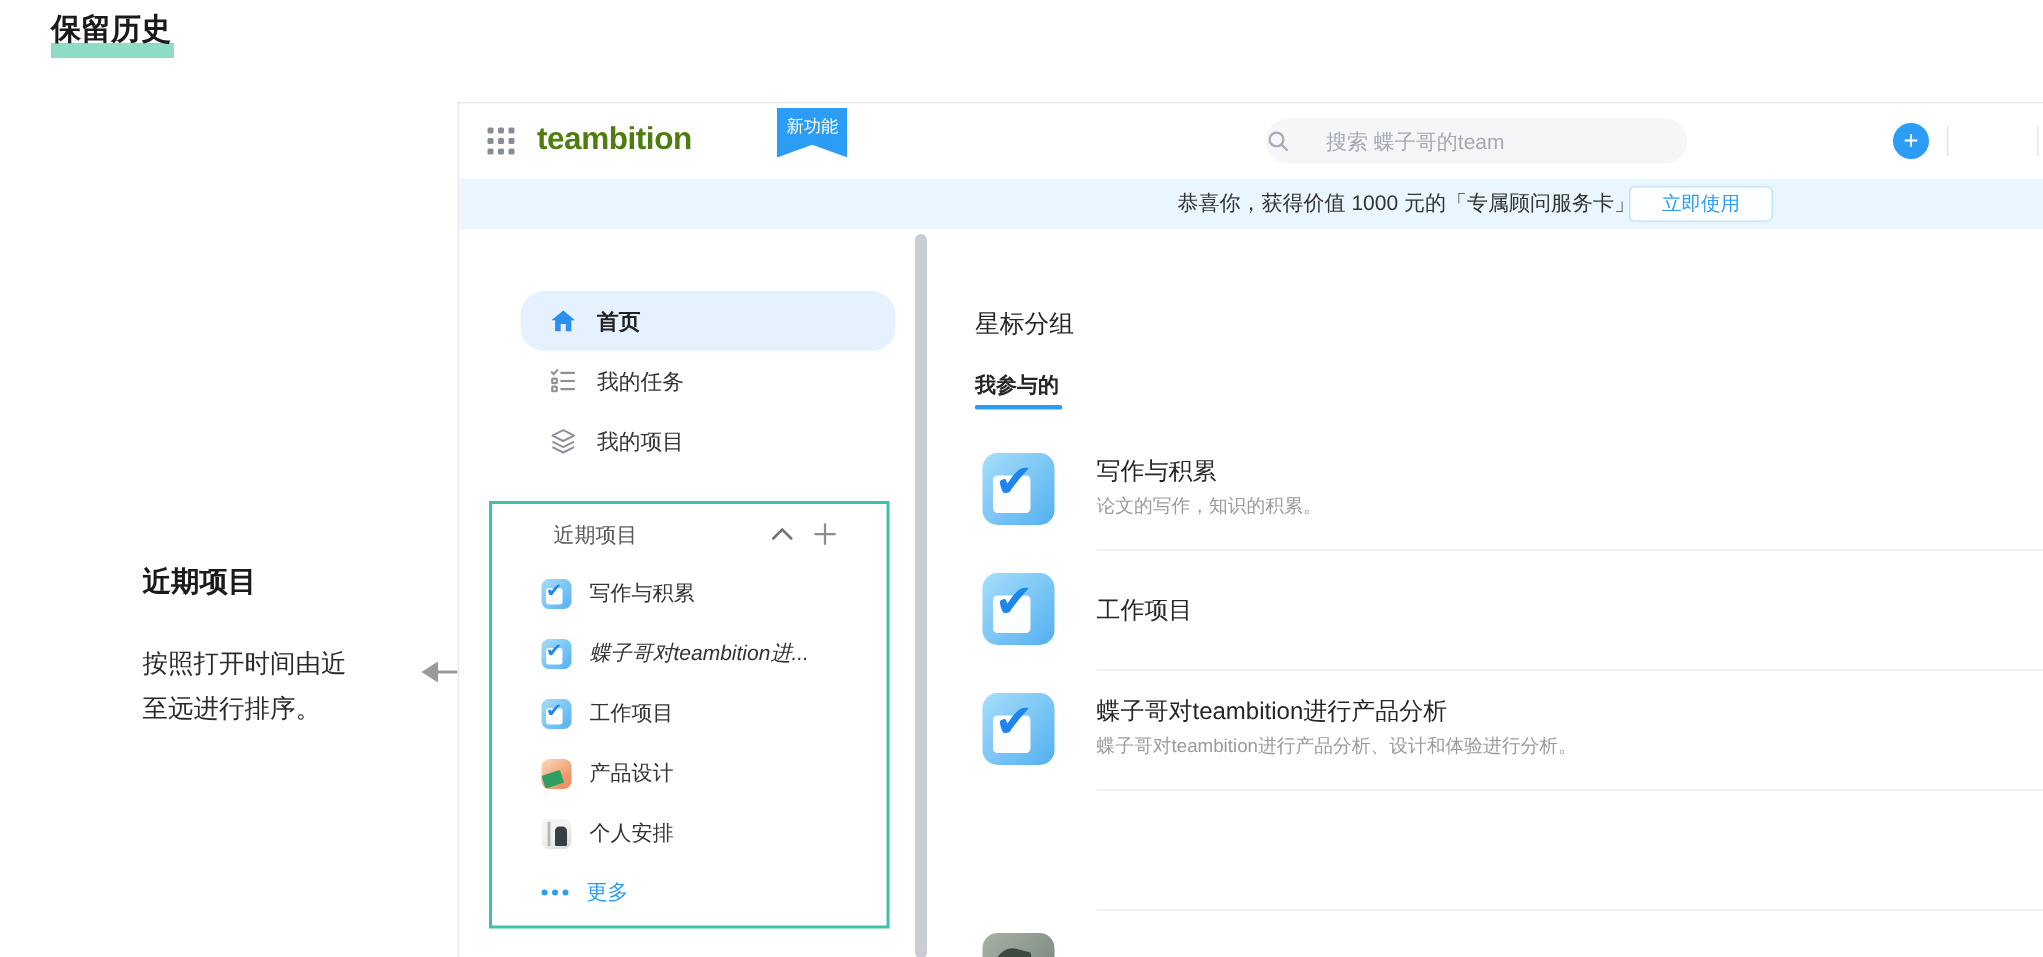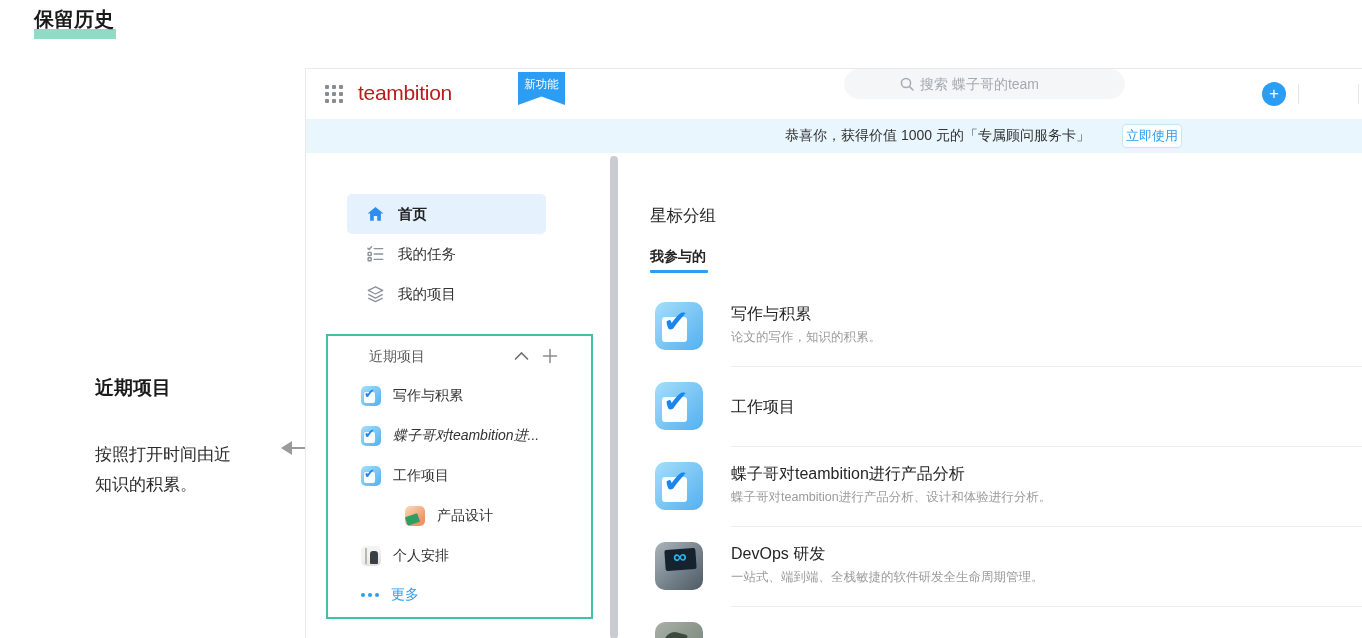--- a/index.html
+++ b/index.html
@@ -8,58 +8,58 @@
     position:relative; overflow:hidden; background:#ffffff;
     font-family:"Liberation Sans","DejaVu Sans",sans-serif; color:#262626;
   }
   
   .page-title {
     position:absolute; left:34px; top:6px; font-size:20px; font-weight:700; color:#1a1a1a;
     background:linear-gradient(transparent calc(100% - 11px), #8fdcc6 calc(100% - 11px), #8fdcc6 calc(100% - 1px), transparent calc(100% - 1px));
     padding:0 2px 7px 0;
   }
   .callout-heading { position:absolute; left:95px; top:375px; font-size:19px; font-weight:700; color:#1a1a1a; }
-  .callout-body { position:absolute; left:95px; top:440px; font-size:17px; line-height:30px; color:#2b2b2b; }
+  .callout-body { position:absolute; left:95px; top:428px; font-size:17px; line-height:30px; color:#2b2b2b; }
   .arrow-line { position:absolute; left:291px; top:447px; width:42px; height:2px; background:#9a9a9a; }
   .arrow-head { position:absolute; left:281px; top:441px; width:0; height:0;
     border-top:7px solid transparent; border-bottom:7px solid transparent; border-right:11px solid #9a9a9a; }
 
   
   .app { position:absolute; left:305px; top:68px; width:1057px; height:570px; background:#fff;
     border-left:1px solid #e9e9e9; border-top:1px solid #e9e9e9; overflow:hidden; }
 
   
   .topbar { position:absolute; left:0; top:0; width:100%; height:50px; background:#fff; }
   .grid-icon { position:absolute; left:19px; top:16px; width:18px; height:18px;
     display:grid; grid-template-columns:repeat(3,1fr); grid-template-rows:repeat(3,1fr); gap:3.5px; }
   .grid-icon i { background:#878d95; border-radius:1px; }
-  .logo { position:absolute; left:52px; top:12px; font-size:21px; font-weight:400; letter-spacing:-0.3px; color:#b91c1c; }
+  .logo { position:absolute; left:52px; top:12px; font-size:21px; font-weight:700; letter-spacing:-0.3px; color:#4d7c0f; }
   .new-badge { position:absolute; left:212px; top:3px; width:47px; height:33px; background:#2b9df4;
     clip-path:polygon(0 0,100% 0,100% 100%,50% 74%,0 100%); color:#fff; font-size:11.5px; text-align:center; padding-top:5px; }
-  .search { position:absolute; left:538px; top:0; width:281px; height:30px; border-radius:15px; background:#f5f6f7;
-    display:flex; align-items:center; justify-content:center; gap:5px; }
+  .search { position:absolute; left:538px; top:10px; width:281px; height:30px; border-radius:15px; background:#f5f6f7;
+    display:flex; align-items:center; justify-content:flex-start; gap:24px; }
   .search input { border:none; outline:none; background:transparent; width:150px; font-size:14px; color:#666;
     font-family:"Liberation Sans","DejaVu Sans",sans-serif; }
   .search input::placeholder { color:#a4aab3; }
   .plus-btn { position:absolute; left:956px; top:13px; width:24px; height:24px; border-radius:50%; background:#2b9df4;
     color:#fff; font-size:17px; line-height:22px; text-align:center; border:none; cursor:pointer; }
   .tb-sep { position:absolute; top:15px; width:1px; height:20px; background:#e4e7ea; }
   .profile { position:absolute; left:1068px; top:16px; font-size:15px; color:#000000; }
 
   
   .banner { position:absolute; left:0; top:50px; width:100%; height:34px; background:#e9f6fe; }
   .banner-msg { position:absolute; right:272px; top:8px; font-size:14px; color:#333; white-space:nowrap; }
-  .banner-btn { position:absolute; right:180px; top:5px; height:24px; padding:0 3px; font-size:13px; color:#2b9df4;
+  .banner-btn { position:absolute; right:180px; top:5px; height:24px; padding:0 21px; font-size:13px; color:#2b9df4;
     background:rgba(255,255,255,.95); border:1px solid #c3e6fa; border-radius:4px; cursor:pointer;
     font-family:"Liberation Sans","DejaVu Sans",sans-serif; }
 
   
   .scrollbar-track { position:absolute; left:303px; top:87px; width:10px; height:483px; }
   .scrollbar-thumb { position:absolute; left:1px; top:0; width:8px; height:100%; border-radius:4px; background:#c9cdd1; }
-  .nav-item { position:absolute; left:41px; width:199px; height:40px; border-radius:5px;
+  .nav-item { position:absolute; left:41px; width:250px; height:40px; border-radius:16px;
     display:flex; align-items:center; padding-left:19px; gap:13px; font-size:14.5px; color:#333; cursor:pointer; }
   .nav-item.active { background:#e5f1fc; color:#222; font-weight:600; }
   .nav-item svg { flex:0 0 auto; }
 
   
   .recent-box { position:absolute; left:20px; top:265px; width:267px; height:285px; border:2px solid #3fc2a5; }
   .recent-header { position:absolute; left:41px; top:12px; font-size:14px; color:#595959; }
   .collapse-icon { position:absolute; left:186px; top:15px; cursor:pointer; }
   .add-icon { position:absolute; left:214px; top:12px; cursor:pointer; }
   .r-item { position:absolute; left:0; width:100%; height:40px; display:flex; align-items:center; padding-left:33px; gap:12px;
@@ -102,21 +102,21 @@
   .pi-plant { background:linear-gradient(135deg,#a9b1a7 0%,#6f7d72 100%); overflow:hidden; }
   .pi-plant::after { content:""; position:absolute; left:8px; top:10px; width:22px; height:26px; background:#3c4a3e; border-radius:50% 10% 50% 10%; transform:rotate(15deg); }
 </style>
 </head>
 <body>
 
 <div class="page-title">保留历史</div>
 <div class="callout-heading">近期项目</div>
 <div class="callout-body">
   <div>按照打开时间由近</div>
-  <div>知识的积累。</div>
+  <div>至远进行排序。</div>
 </div>
 <div class="arrow-line"></div>
 <div class="arrow-head"></div>
 
 <div class="app">
 
   <div class="topbar">
     <div class="grid-icon">
       <i></i>
         <i></i>
@@ -193,21 +193,21 @@
       <span class="r-label">写作与积累</span>
     </div>
     <div class="r-item" style="top:80px;font-style:italic;">
       <span class="si si-check"></span>
       <span class="r-label">蝶子哥对teambition进...</span>
     </div>
     <div class="r-item" style="top:120px;">
       <span class="si si-check"></span>
       <span class="r-label">工作项目</span>
     </div>
-    <div class="r-item" style="top:160px;margin-left:44px;">
+    <div class="r-item" style="top:160px;">
       <span class="si si-design"></span>
       <span class="r-label">产品设计</span>
     </div>
     <div class="r-item" style="top:200px;">
       <span class="si si-person"></span>
       <span class="r-label">个人安排</span>
     </div>
     <div class="more-row">
       <span class="dots">
           <i></i>
@@ -235,25 +235,20 @@
   </div>
   <div class="divider" style="top:377px;"></div>
 
   <div class="prow" style="top:377px;">
     <div class="pi pi-check"></div>
     <div class="ptitle">蝶子哥对teambition进行产品分析</div>
     <div class="pdesc">蝶子哥对teambition进行产品分析、设计和体验进行分析。</div>
   </div>
   <div class="divider" style="top:457px;"></div>
 
-  <div class="prow" style="top:457px;">
-    <div class="pi pi-devops"></div>
-    <div class="ptitle">DevOps 研发</div>
-    <div class="pdesc">一站式、端到端、全栈敏捷的软件研发全生命周期管理。</div>
-  </div>
   <div class="divider" style="top:537px;"></div>
 
   <div class="prow" style="top:537px;">
     <div class="pi pi-plant"></div>
     <div class="ptitle centered">产品进展</div>
   </div>
 
 </div>
 
 </body></html>

